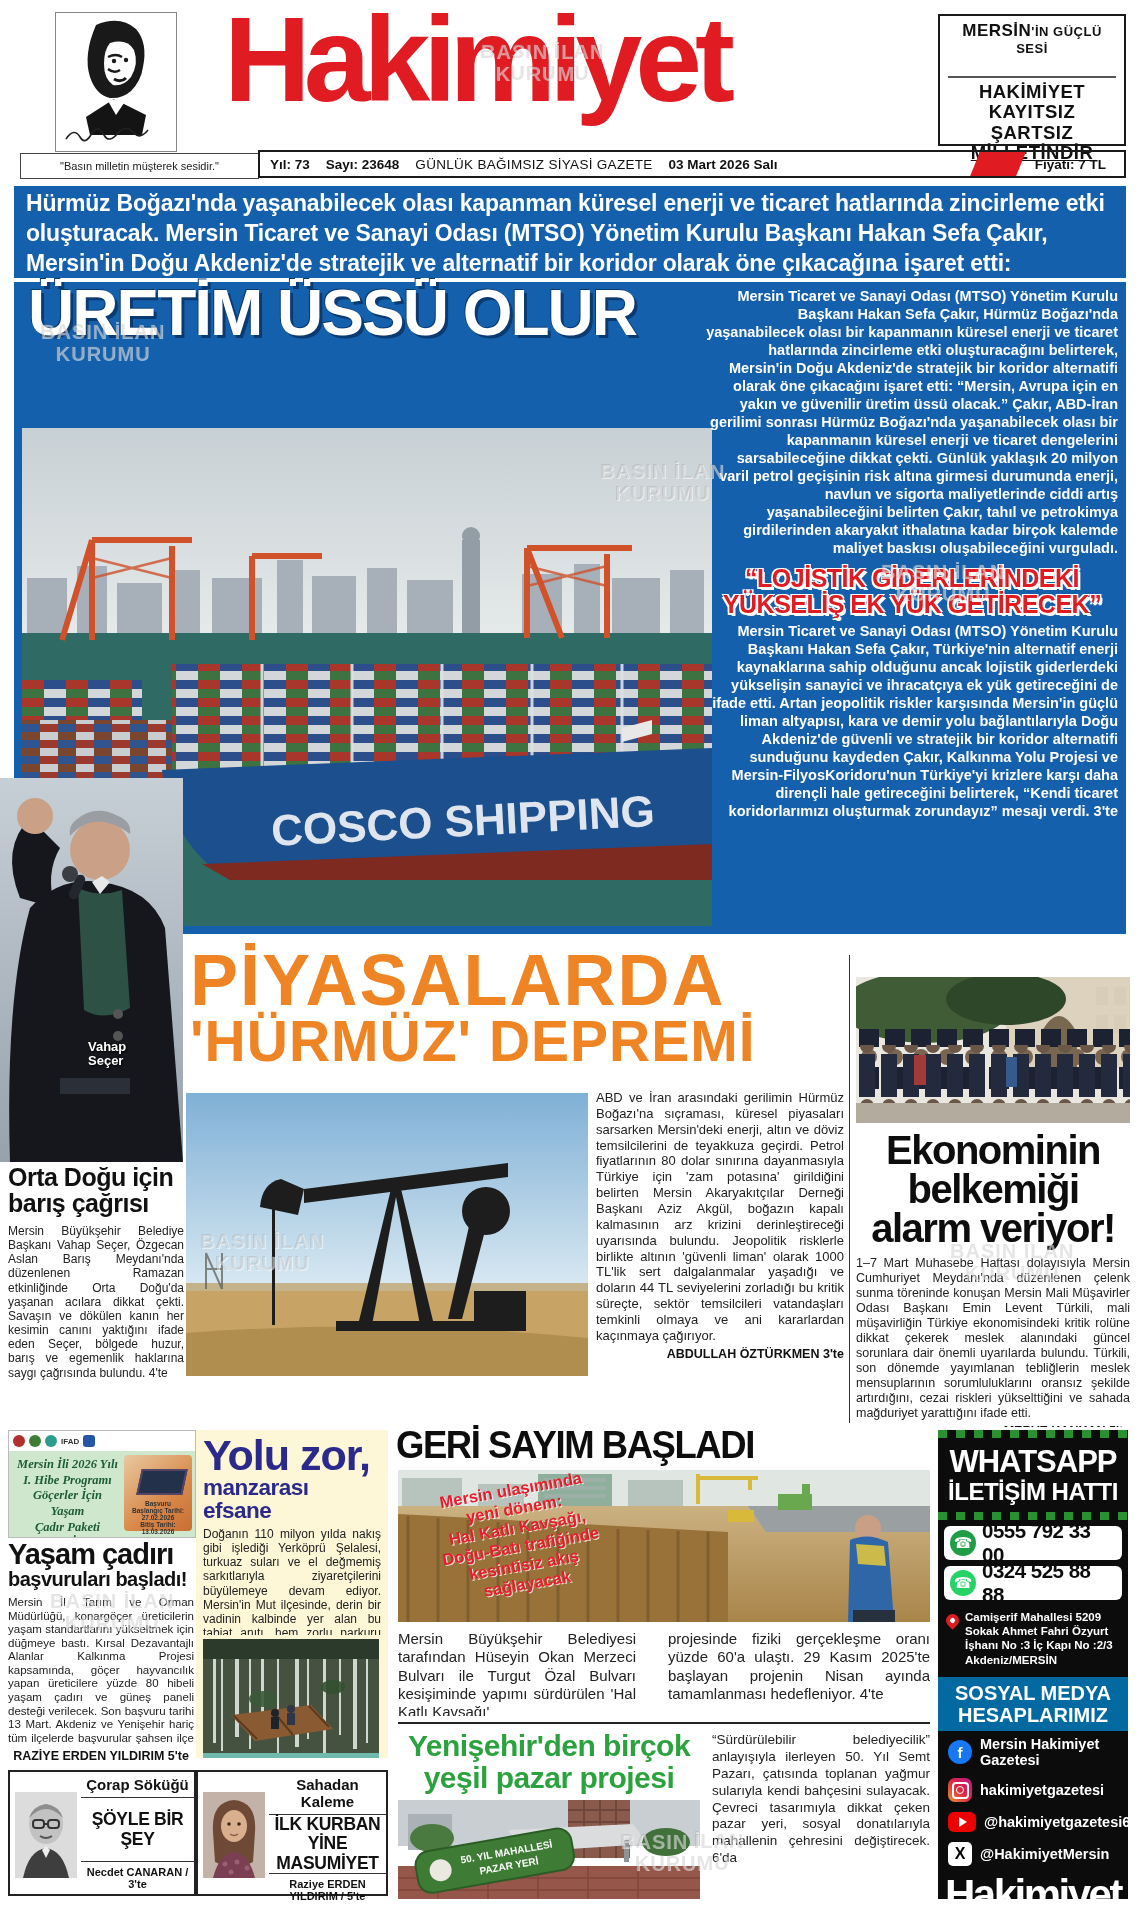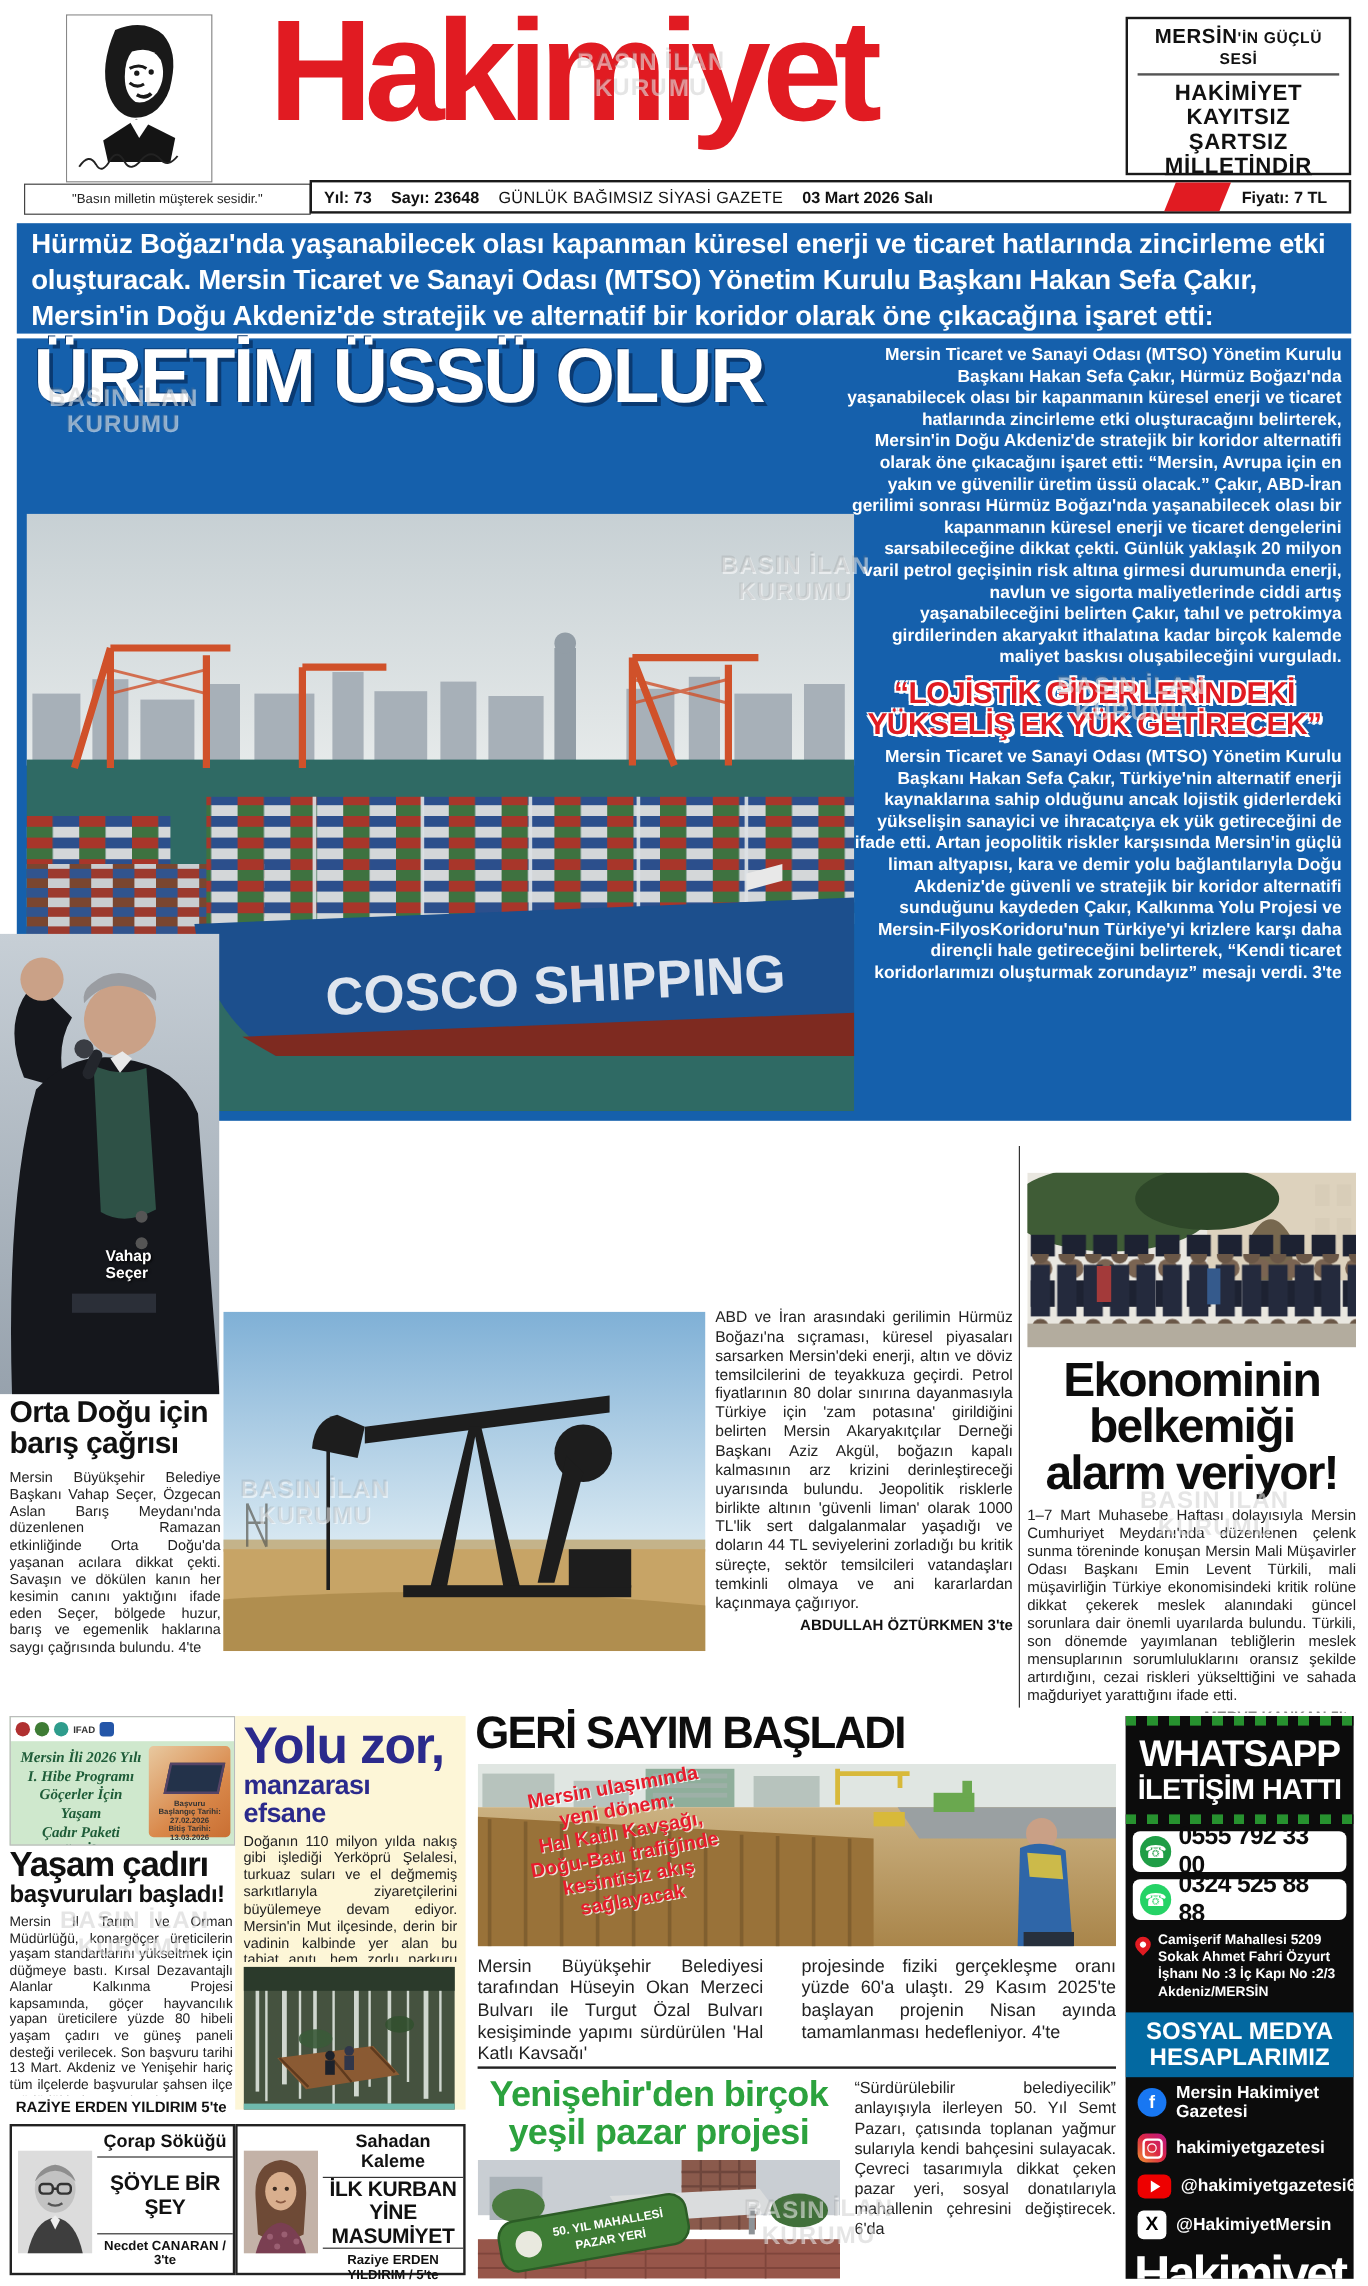--- a/index.html
+++ b/index.html
@@ -12,21 +12,21 @@
       white-space:pre-line;text-align:center;pointer-events:none;}
   
   #portrait-box{left:55px;top:12px;width:120px;height:138px;border:1px solid #888;background:#fff;}
   #motto{left:20px;top:153px;width:237px;height:24px;border:1px solid #444;display:flex;
          align-items:center;justify-content:center;font-size:11px;color:#222;}
   #logo{left:178px;top:-16px;width:596px;text-align:center;color:#e11b22;font-weight:bold;
         font-size:120px;letter-spacing:-7px;line-height:1.25;}
   #right-box{left:938px;top:14px;width:188px;height:132px;border:2.5px solid #1a1a1a;text-align:center;
              padding-top:5px;box-sizing:border-box;}
   #right-box .top{font-weight:bold;font-size:13px;letter-spacing:.5px;border-bottom:2px solid #555;
-                  padding-bottom:5px;margin:0 8px 4px 8px;}
+                  padding-bottom:20px;margin:0 8px 4px 8px;}
   #right-box .top b{font-size:17px;}
   #right-box .ln{font-weight:bold;font-size:18.5px;line-height:1.1;letter-spacing:.5px;}
   #right-box .ln.u{text-decoration:underline;}
   #info-bar{left:258px;top:150px;width:868px;height:28px;border:2px solid #1a1a1a;display:flex;
             align-items:center;font-size:13.5px;box-sizing:border-box;padding:0 0 0 10px;}
   #info-bar .seg{margin-right:16px;font-weight:bold;white-space:nowrap;}
   #info-bar .seg.light{font-weight:normal;letter-spacing:.3px;}
   #red-slash{margin-left:auto;width:46px;height:100%;background:#e11b22;transform:skewX(-22deg);flex:0 0 auto;}
   #price{font-weight:bold;margin:0 18px 0 14px;white-space:nowrap;}
   
@@ -284,20 +284,24 @@
       <circle cx="118" cy="236" r="5" fill="#555"></circle>
         <circle cx="118" cy="258" r="5" fill="#555"></circle>
       <rect x="72" y="96" width="10" height="26" rx="5" fill="#23262c" transform="rotate(24 77 109)"></rect>
       <circle cx="70" cy="96" r="8" fill="#3a3d44"></circle>
       <rect x="60" y="300" width="70" height="16" fill="#2b2f38"></rect>
     </svg>
     <div id="secer-caption">Vahap
 Seçer</div>
   </div>
 
+  <div class="abs" id="piyasa-headline">
+    <div class="l1">PİYASALARDA</div>
+    <div class="l2">'HÜRMÜZ' DEPREMİ</div>
+  </div>
 
   <div class="abs" id="orta-col">
     <h2>Orta Doğu için barış çağrısı</h2>
     <div class="body-txt">Mersin Büyükşehir Belediye Başkanı Vahap Seçer, Özgecan Aslan Barış Meydanı'nda düzenlenen Ramazan etkinliğinde Orta Doğu'da yaşanan acılara dikkat çekti. Savaşın ve dökülen kanın her kesimin canını yaktığını ifade eden Seçer, bölgede huzur, barış ve egemenlik haklarına saygı çağrısında bulundu. 4'te</div>
   </div>
 
   <div class="abs" id="oil-photo">
     <svg class="fill" viewBox="0 0 402 283" preserveAspectRatio="none">
       <defs>
           <linearGradient id="osky" x1="0" y1="0" x2="0" y2="1">

